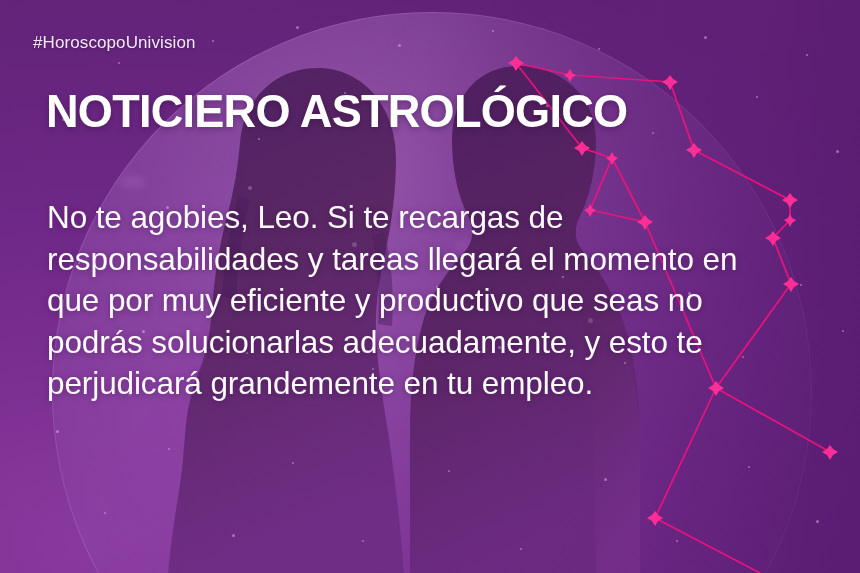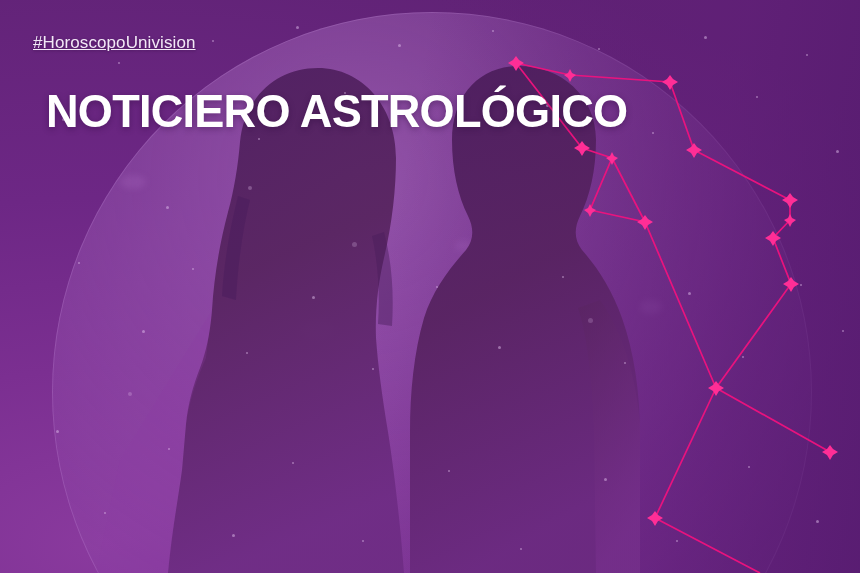--- a/index.html
+++ b/index.html
@@ -87,21 +87,20 @@
   .hashtag {
     position: absolute;
     left: 33px;
     top: 33px;
     font-size: 17px;
     font-weight: 400;
     letter-spacing: .1px;
     color: #f3e9f7;
     text-shadow: 0 1px 3px rgba(40,10,55,.45);
     white-space: nowrap;
-    text-decoration: underline;
   }
   .headline {
     position: absolute;
     left: 46px;
     top: 87px;
     font-size: 47px;
     line-height: 1;
     font-weight: 700;
     letter-spacing: -0.8px;
     color: #ffffff;
@@ -275,14 +274,15 @@
       <path d="M 773 231 L 776 235 L 781 238 L 776 241 L 773 246 L 770 241 L 765 238 L 770 235 Z"></path>
       <path d="M 791 277 L 794 281 L 799 284 L 794 287 L 791 292 L 788 287 L 783 284 L 788 281 Z"></path>
       <path d="M 716 381 L 719 385 L 724 388 L 719 391 L 716 396 L 713 391 L 708 388 L 713 385 Z"></path>
       <path d="M 655 511 L 658 515 L 663 518 L 658 521 L 655 526 L 652 521 L 647 518 L 652 515 Z"></path>
       <path d="M 830 445 L 833 449 L 838 452 L 833 455 L 830 460 L 827 455 L 822 452 L 827 449 Z"></path>
     </g>
   </svg>
 
   <div class="hashtag">#HoroscopoUnivision</div>
   <div class="headline">NOTICIERO ASTROLÓGICO</div>
+  <div class="body-copy">No te agobies, Leo. Si te recargas de responsabilidades y tareas llegará el momento en que por muy eficiente y productivo que seas no podrás solucionarlas adecuadamente, y esto te perjudicará grandemente en tu empleo.</div>
 
 </div>
 
 </body></html>

